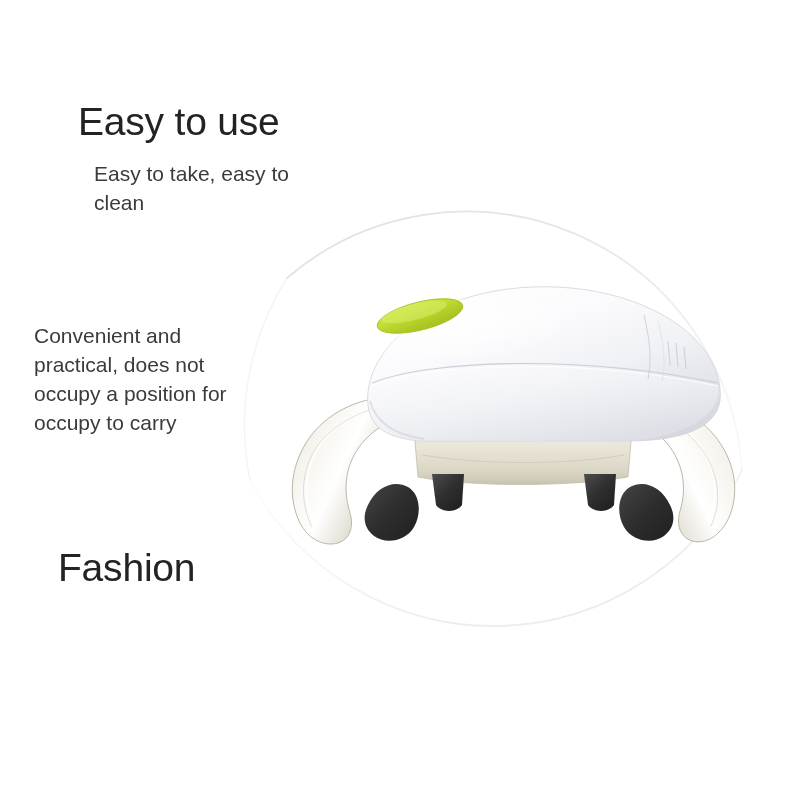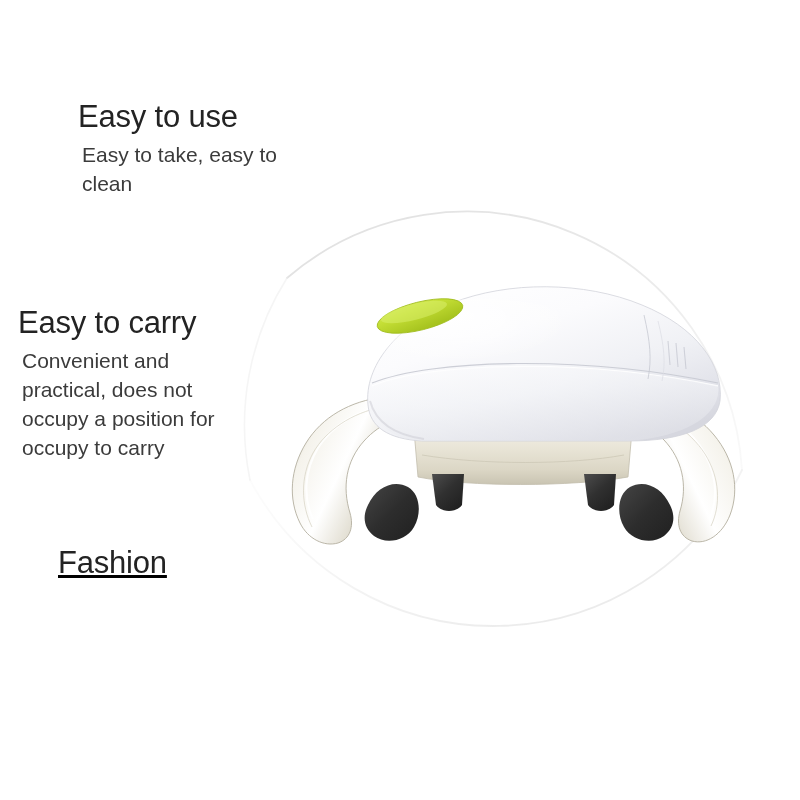--- a/index.html
+++ b/index.html
@@ -28,39 +28,39 @@
     width: 800px;
     height: 800px;
     pointer-events: none;
   }
 
   
   .feature {
     position: absolute;
   }
   .feature-title {
-    font-size: 31px;
+    font-size: 39px;
     font-weight: 400;
     color: #232323;
     letter-spacing: -0.2px;
     line-height: 1.12;
     margin: 0 0 6px 0;
     white-space: nowrap;
   }
   .feature-body {
     font-size: 21px;
     font-weight: 400;
     color: #3b3b3b;
     line-height: 1.38;
-    margin: 4px;
+    margin: 16px;
   }
 
   #feature-use   { left: 78px;  top: 100px; width: 250px; }
   #feature-carry { left: 18px;  top: 306px; width: 228px; }
-  #feature-fashion { left: 58px; top: 546px; width: 230px; text-decoration: underline; }
+  #feature-fashion { left: 58px; top: 546px; width: 230px; }
 
   
   .product {
     position: absolute;
     left: 272px;
     top: 255px;
     width: 500px;
     height: 310px;
   }
   .product svg { display: block; width: 100%; height: 100%; }
@@ -90,21 +90,20 @@
 
     <path d="M 250 480 A 276 276 0 0 1 287 278" fill="none" stroke="#ececec" stroke-width="1.6" stroke-linecap="round" opacity="0.55"></path>
   </svg>
 
   <div class="feature" id="feature-use">
     <h2 class="feature-title">Easy to use</h2>
     <p class="feature-body">Easy to take, easy to clean</p>
   </div>
 
   <div class="feature" id="feature-carry">
-    <h2 class="feature-title">Easy to carry</h2>
     <p class="feature-body">Convenient and practical, does not occupy a position for occupy to carry</p>
   </div>
 
   <div class="feature" id="feature-fashion">
     <h2 class="feature-title">Fashion</h2>
   </div>
 
   <div class="product">
     <svg viewBox="0 0 500 310" xmlns="http://www.w3.org/2000/svg" aria-hidden="true">
       <defs>

